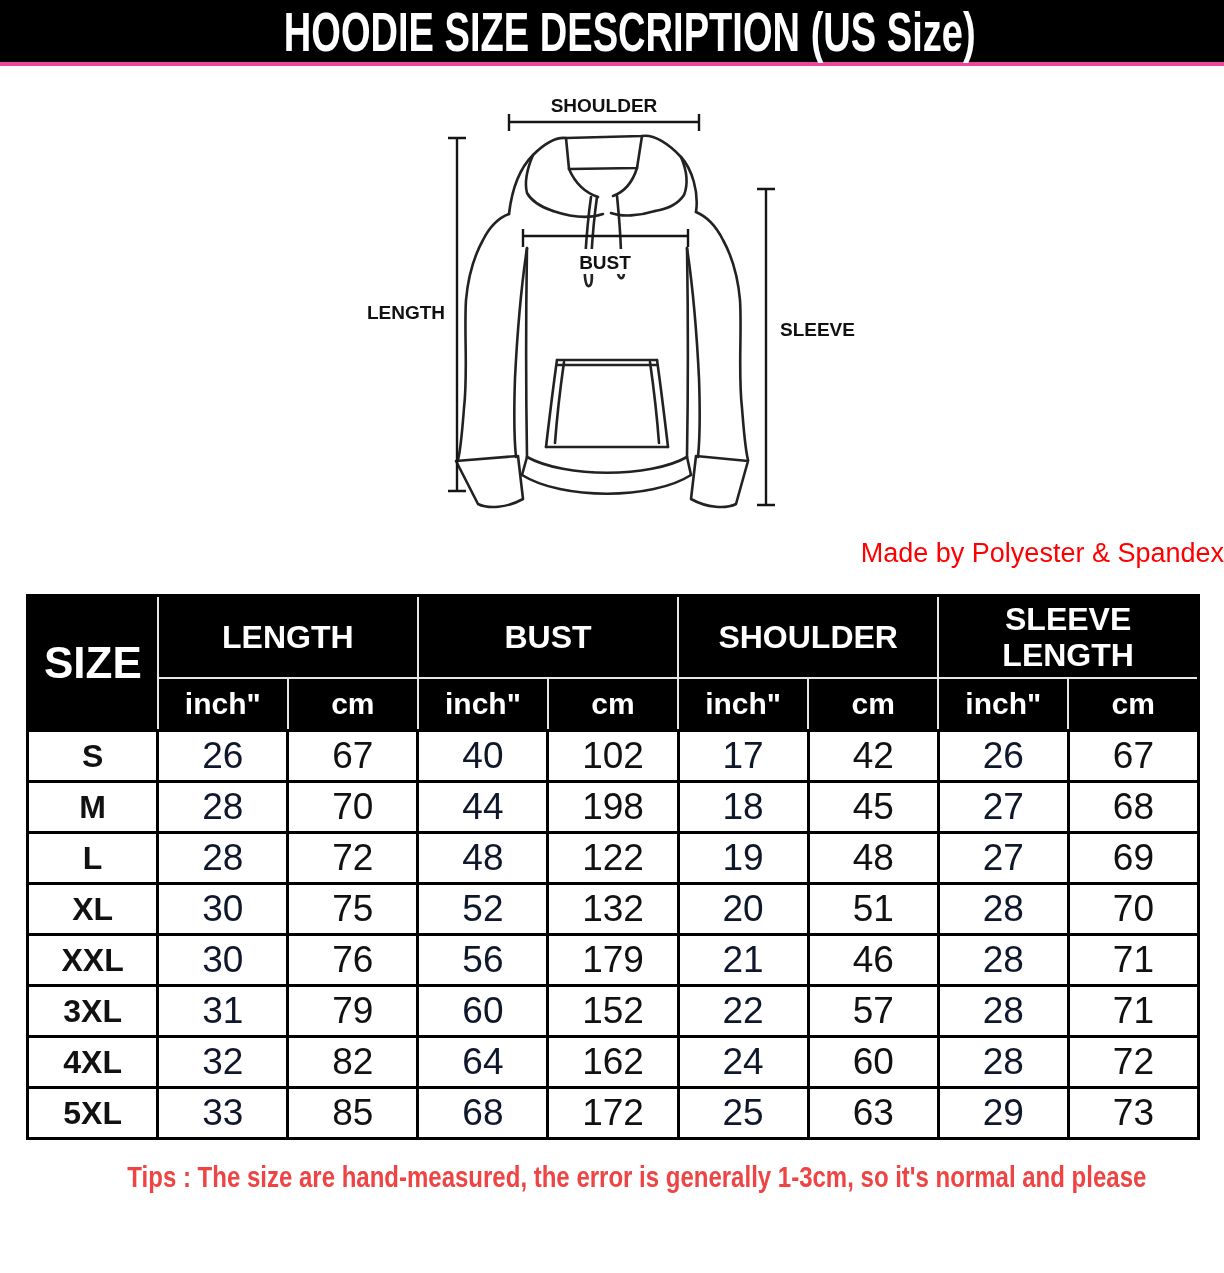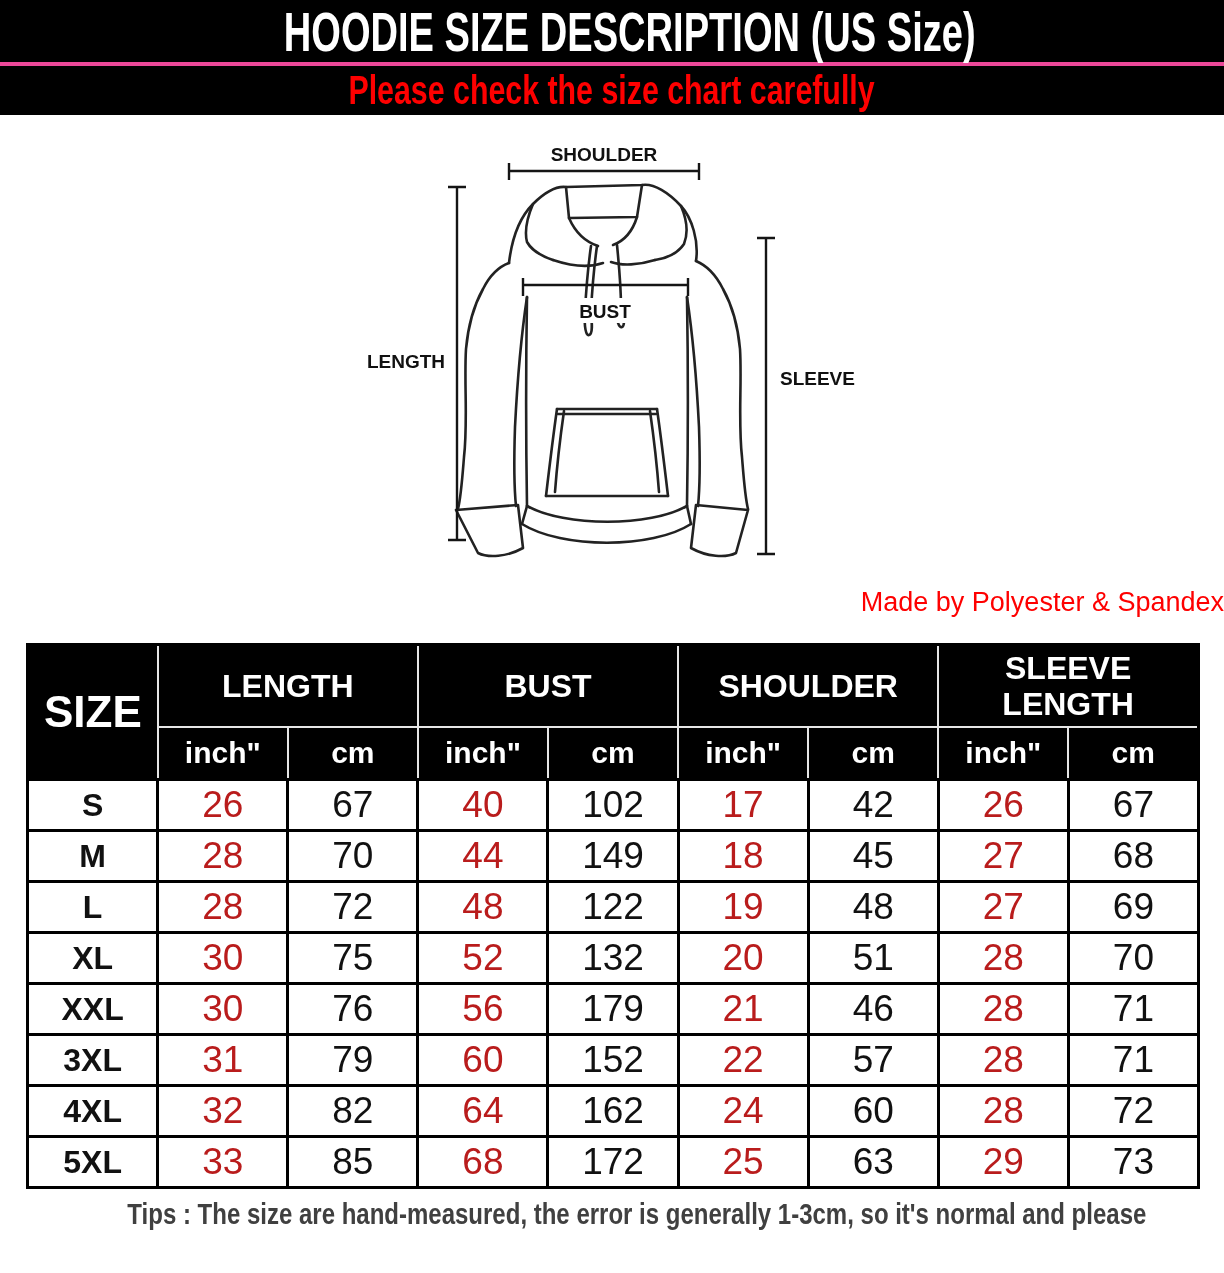--- a/index.html
+++ b/index.html
@@ -43,41 +43,38 @@
     border:2px solid #e6e6e6; text-align:center; padding:0;
   }
   .size-table th.group-th { font-size:32px; height:80px; line-height:36px; }
   .size-table th.size-h   { font-size:44px; }
   .size-table th.unit-th  { font-size:30px; height:50px; }
   .size-table td {
     border:3px solid #000000; text-align:center; padding:0;
     height:48px; font-size:37px; font-weight:400; background:#ffffff; color:#111111;
   }
   .size-table td.size-cell { font-weight:700; font-size:32px; }
-  .size-table td.inch { color:#b91c1c; }
+  .size-table td.inch { color:#0f172a; }
   .size-table td.cm   { color:#111111;margin-top:28px; }
-  .tips { text-align:center; margin-top:8px; color:#404040; }
+  .tips { text-align:center; margin-top:20px; color:#ef4444; }
   .tips .tline {
     display:inline-block; white-space:nowrap;
     font-size:30px; font-weight:700; line-height:34px;
     transform:scaleX(0.80); transform-origin:center;
   }
 </style>
 </head>
 <body>
 
 <div>
 
   <header class="bar bar-title">
     <span class="title-text">HOODIE SIZE DESCRIPTION (US Size)</span>
   </header>
 
-  <div class="bar bar-sub">
-    <span class="sub-text">Please check the size chart carefully</span>
-  </div>
 
   <section class="diagram">
     <svg viewBox="0 118 1224 470">
 
       <g class="garment">
         <path d="M 509,266 C 512,240 519,221 533,207 C 545,195 557,189 566,190 L 642,188 C 654,186 669,196 681,209 C 692,221 699,244 696,264"></path>
         <path d="M 566,190 L 569,221 L 637,220 L 642,188"></path>
         <path d="M 533,207 C 527,221 524,233 527,245 C 532,254 541,259 553,263"></path>
         <path d="M 681,209 C 687,223 688,237 684,247 C 678,256 668,261 655,263"></path>
         <path d="M 553,263 C 571,269 589,271 603,266"></path>
@@ -184,21 +181,21 @@
         <td class="inch">17</td>
         <td class="cm">42</td>
         <td class="inch">26</td>
         <td class="cm">67</td>
       </tr>
       <tr>
         <td class="size-cell">M</td>
         <td class="inch">28</td>
         <td class="cm">70</td>
         <td class="inch">44</td>
-        <td class="cm">149</td>
+        <td class="cm">198</td>
         <td class="inch">18</td>
         <td class="cm">45</td>
         <td class="inch">27</td>
         <td class="cm">68</td>
       </tr>
       <tr>
         <td class="size-cell">L</td>
         <td class="inch">28</td>
         <td class="cm">72</td>
         <td class="inch">48</td>

